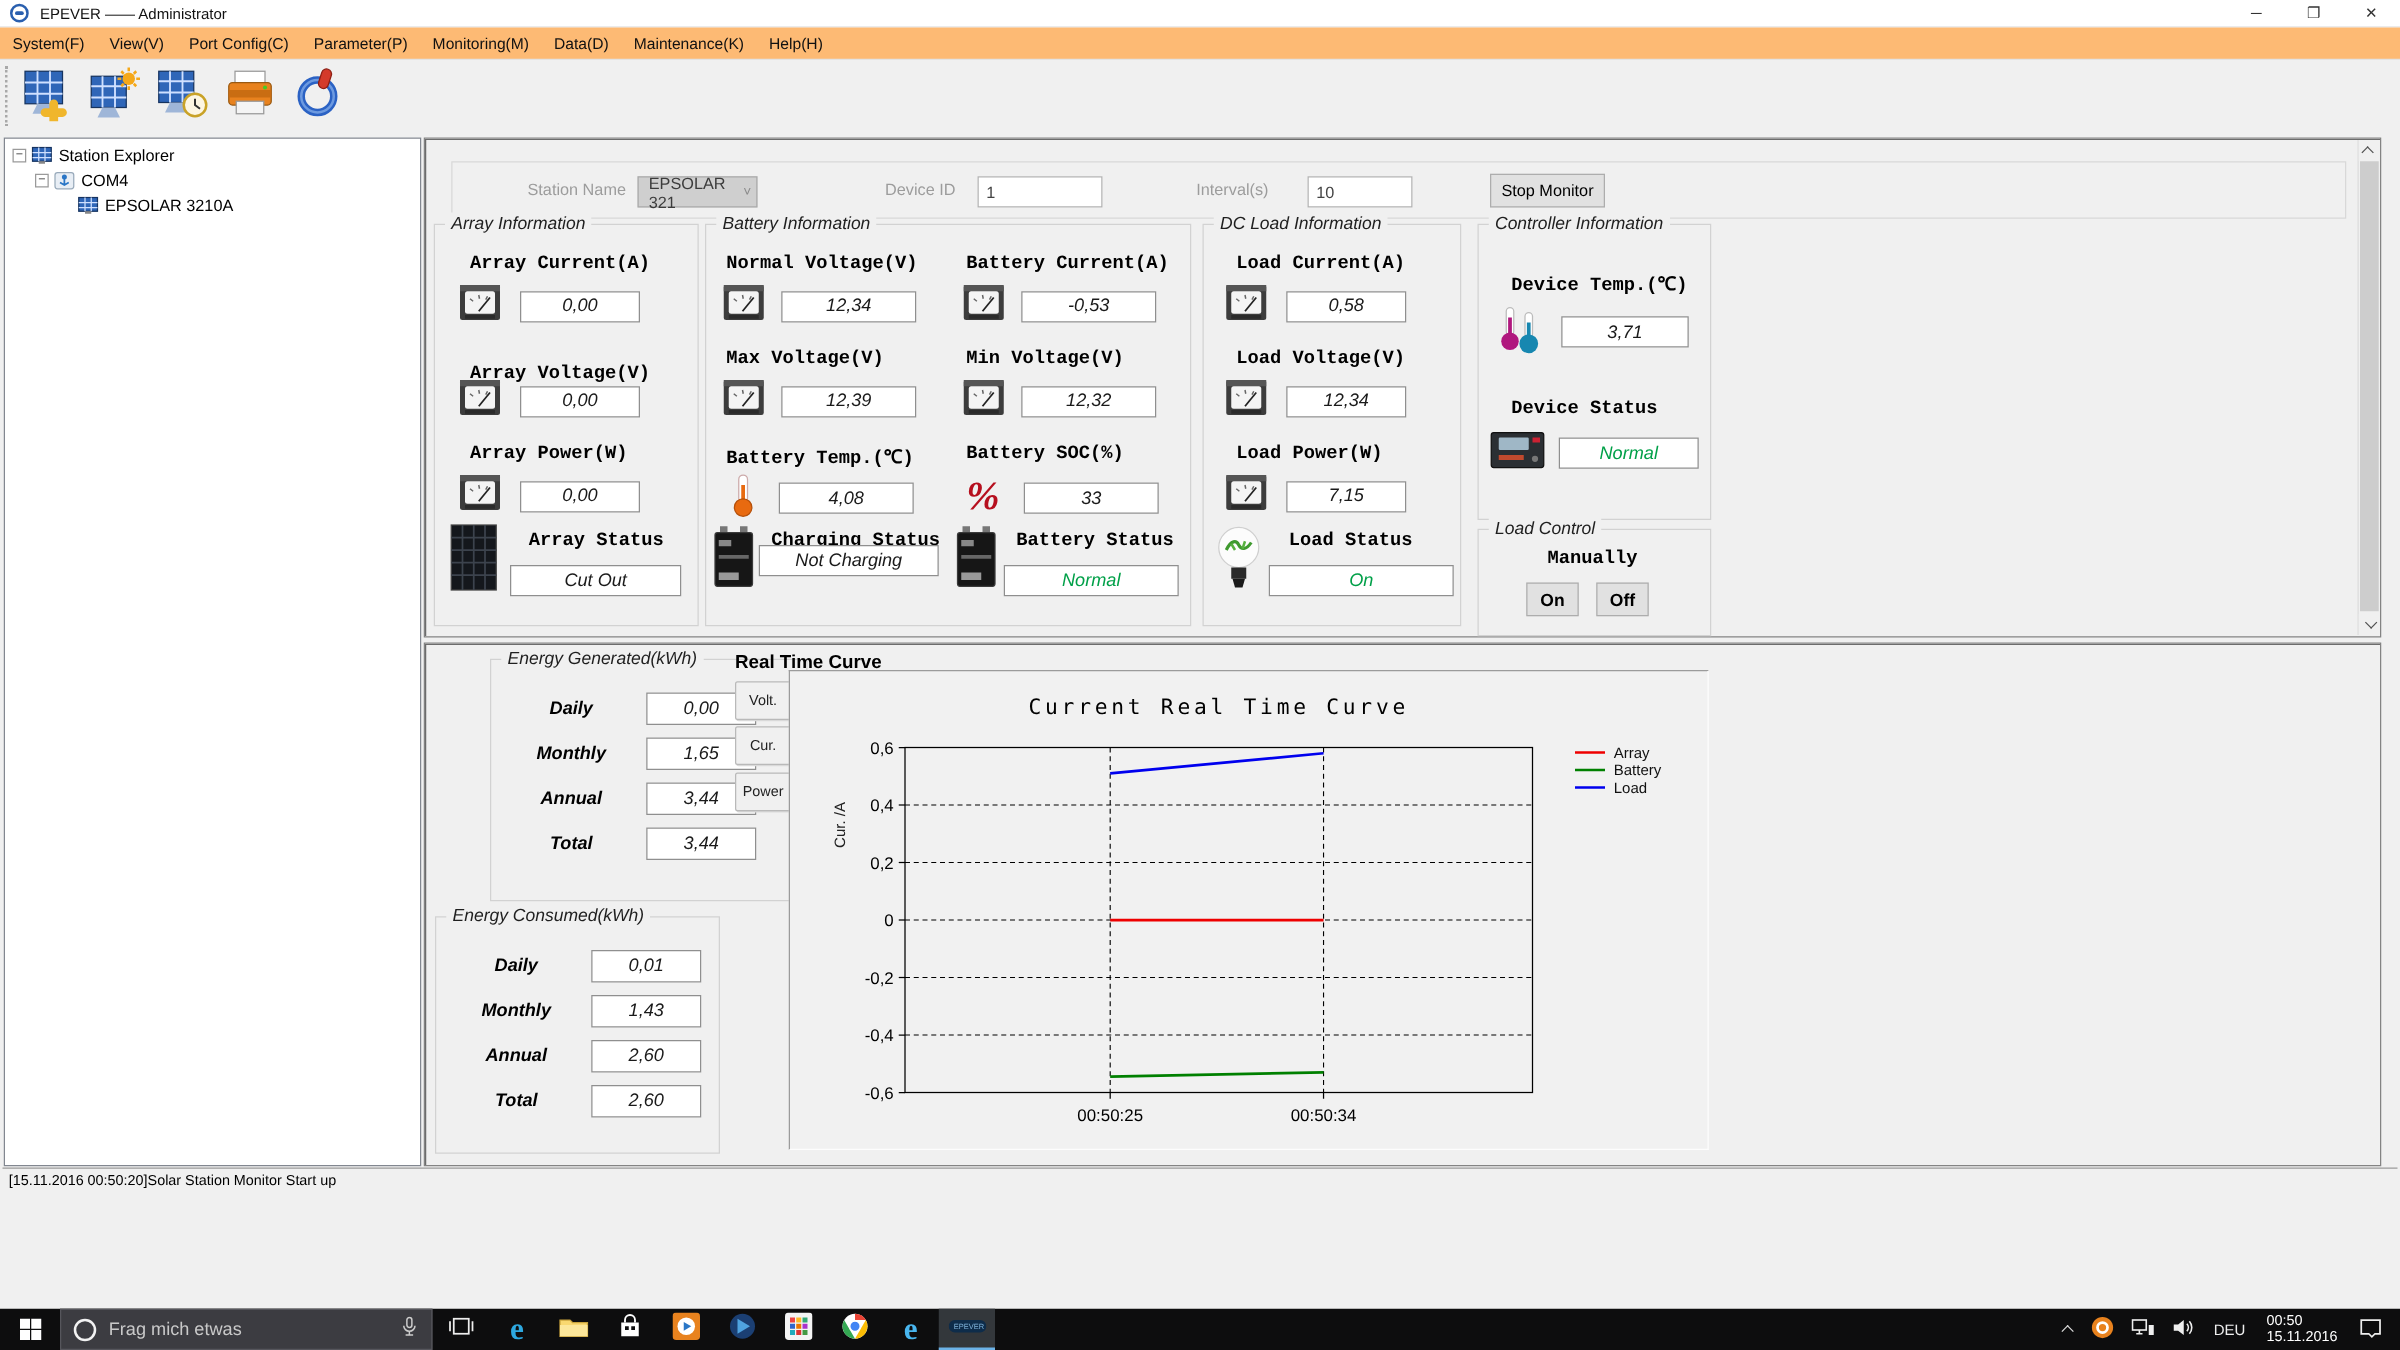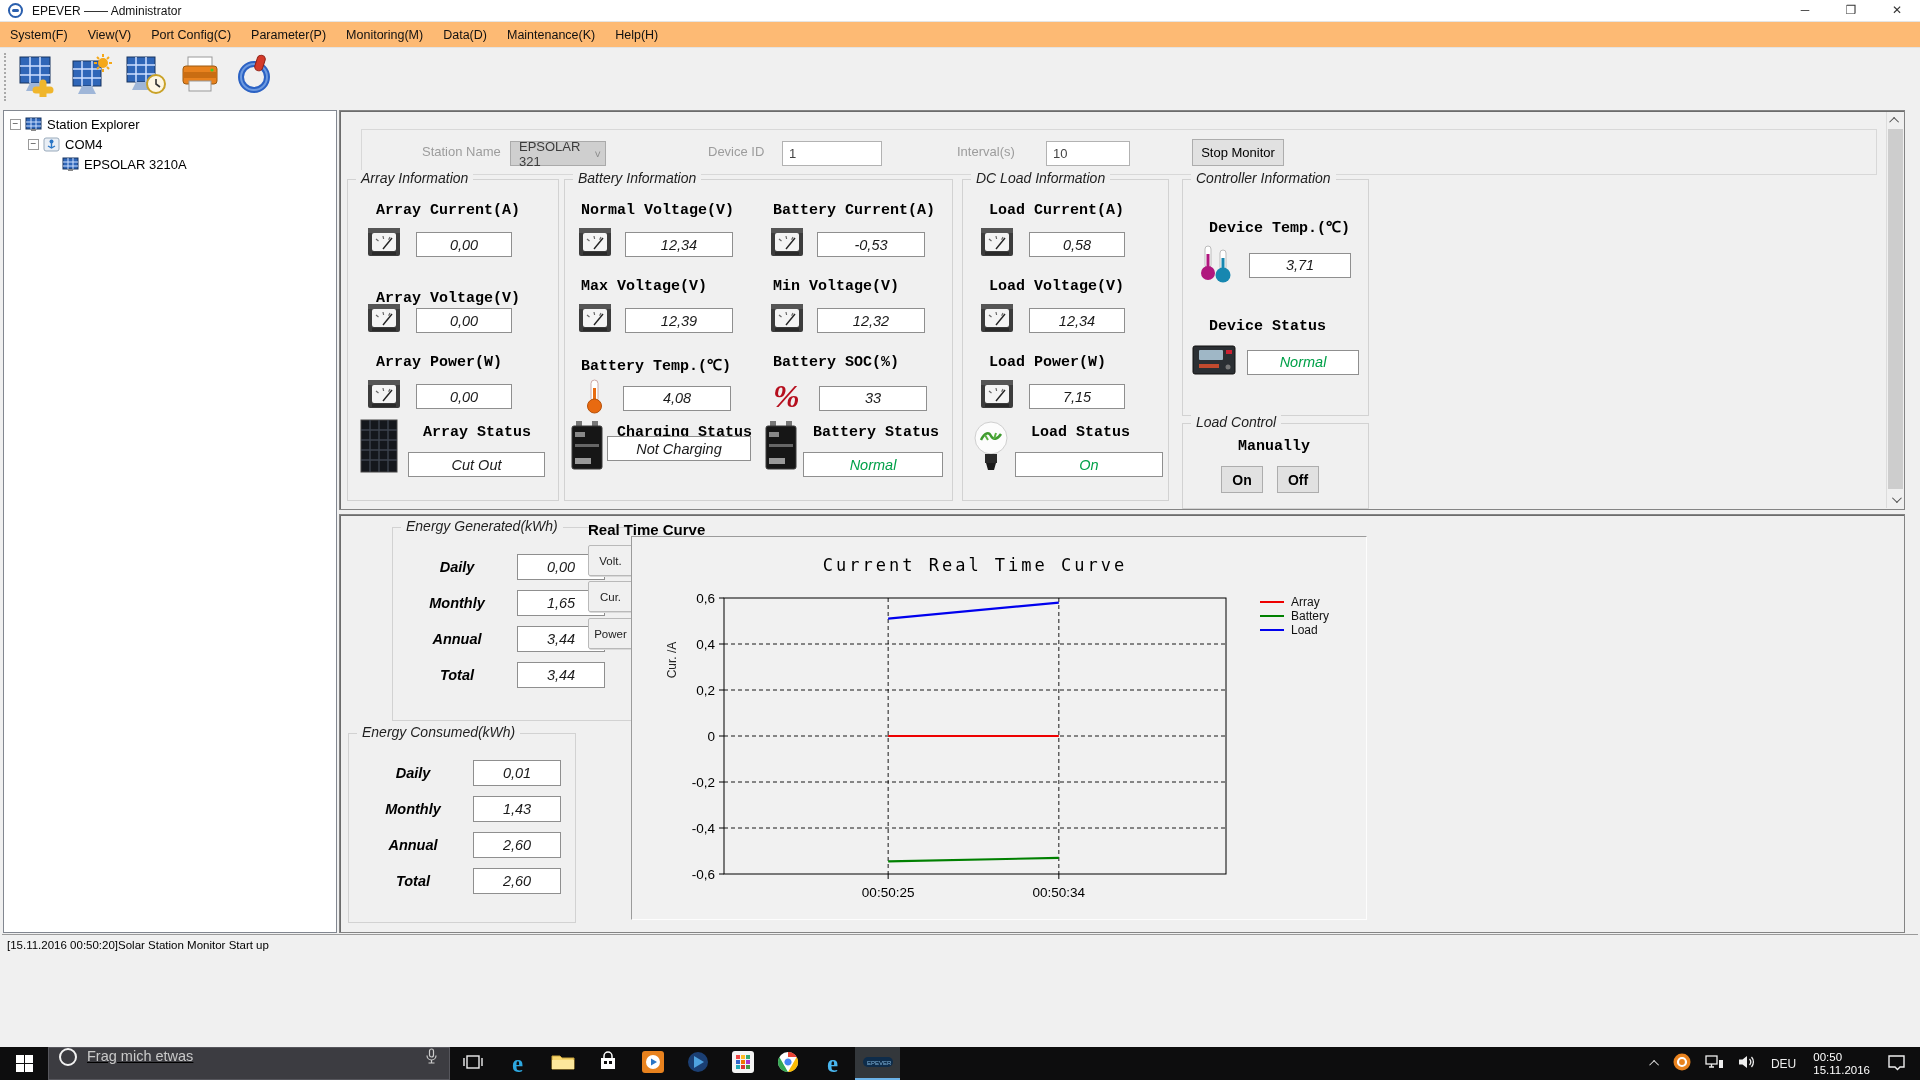--- a/index.html
+++ b/index.html
@@ -63,21 +63,21 @@
   .legend-row { display:flex; align-items:center; height:14px; margin-bottom:0px; }
   .legend-swatch { width:24px; height:2px; margin-right:7px; }
   .legend-text { font-size:12px; color:#111; }
 
   
   .log-area { position:absolute; left:2px; top:934px; width:1916px; height:113px; background:#f0f0f0; border-top:1px solid #9a9a9a; font-size:11.5px; padding:4px 0 0 5px; }
   .taskbar { position:absolute; left:0; top:1047px; width:1920px; height:33px; background:#0d0d0e; display:flex; align-items:center; }
   .tb-start { width:48px; height:33px; display:flex; align-items:center; justify-content:center; }
   .win-logo { display:grid; grid-template-columns:8px 8px; grid-template-rows:8px 8px; gap:1px; }
   .win-logo span { background:#fff; }
-  .search-box { width:402px; height:33px; background:#3c3c41; border:1px solid #56565c; display:flex; align-items:flex-start;text-decoration:underline; }
+  .search-box { width:298px; height:33px; background:#3c3c41; border:1px solid #56565c; display:flex; align-items:center; }
   .cortana-ring { width:18px; height:18px; border:2.5px solid #f2f2f2; border-radius:50%; margin-left:10px; }
   .search-text { color:#c9c9c9; font-size:14.5px; margin-left:10px; }
   .task-icon { width:45px; height:33px; display:flex; align-items:center; justify-content:center; position:relative; }
   .active-app { background:#33373b; border-bottom:2px solid #6cb3e8; }
   .tray { margin-left:auto; display:flex; align-items:center; height:33px; }
   .tray-item { color:#eee; font-size:12px; display:flex; align-items:center; justify-content:center; height:33px; padding:0 7px; }
   .clock { text-align:left; line-height:13px; font-size:11.5px; color:#fff; padding:0 10px; }
 </style>
 </head>
 <body>

